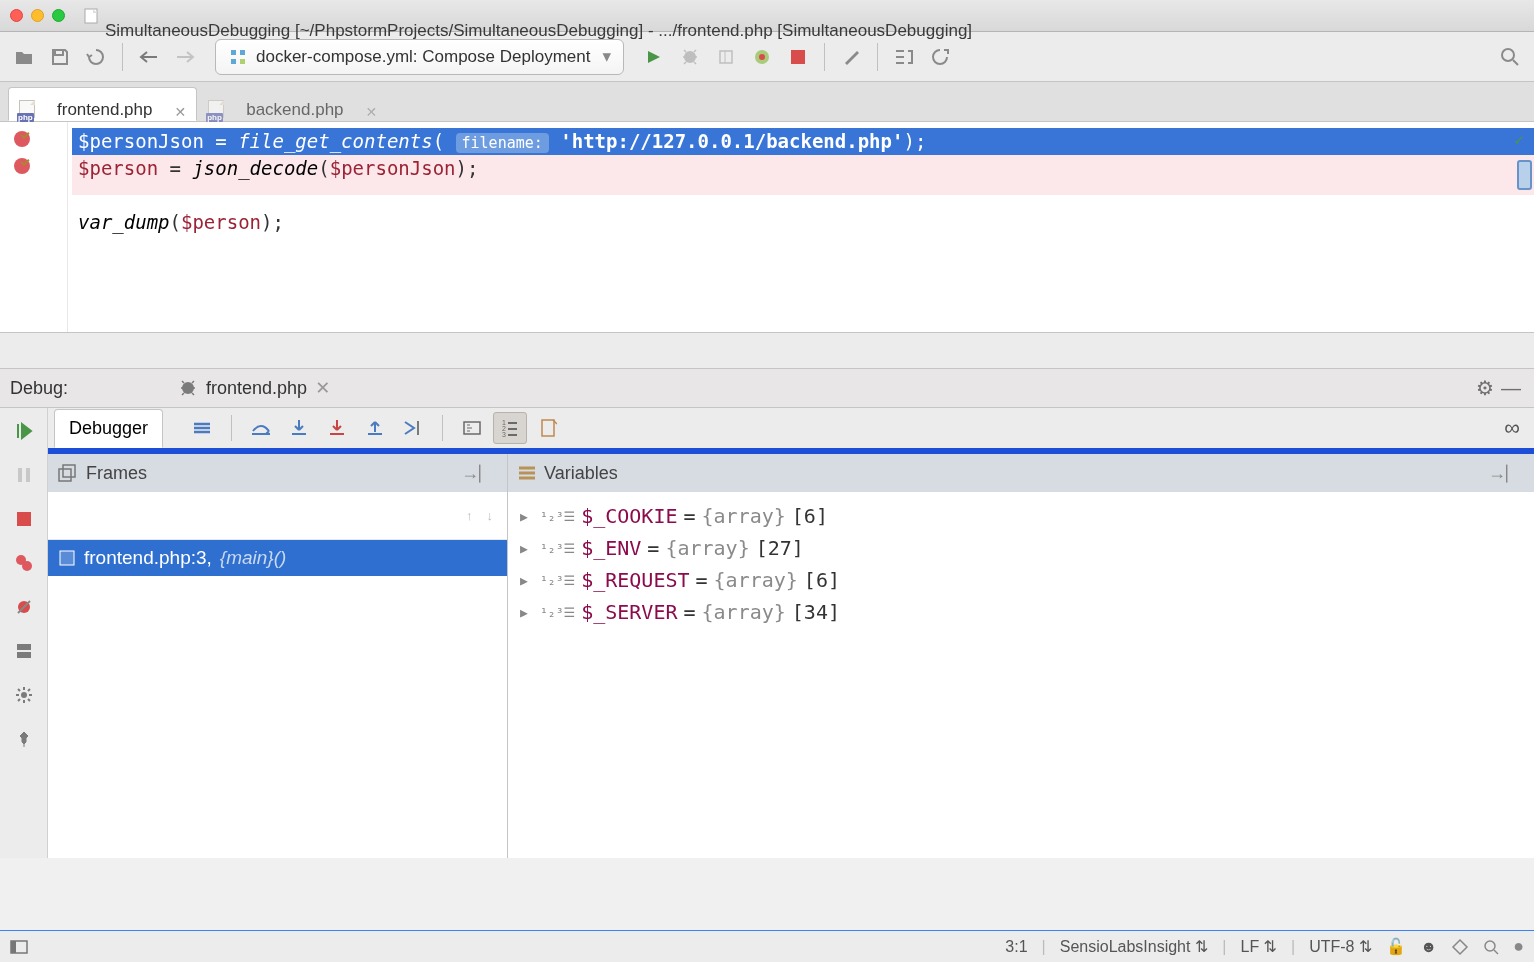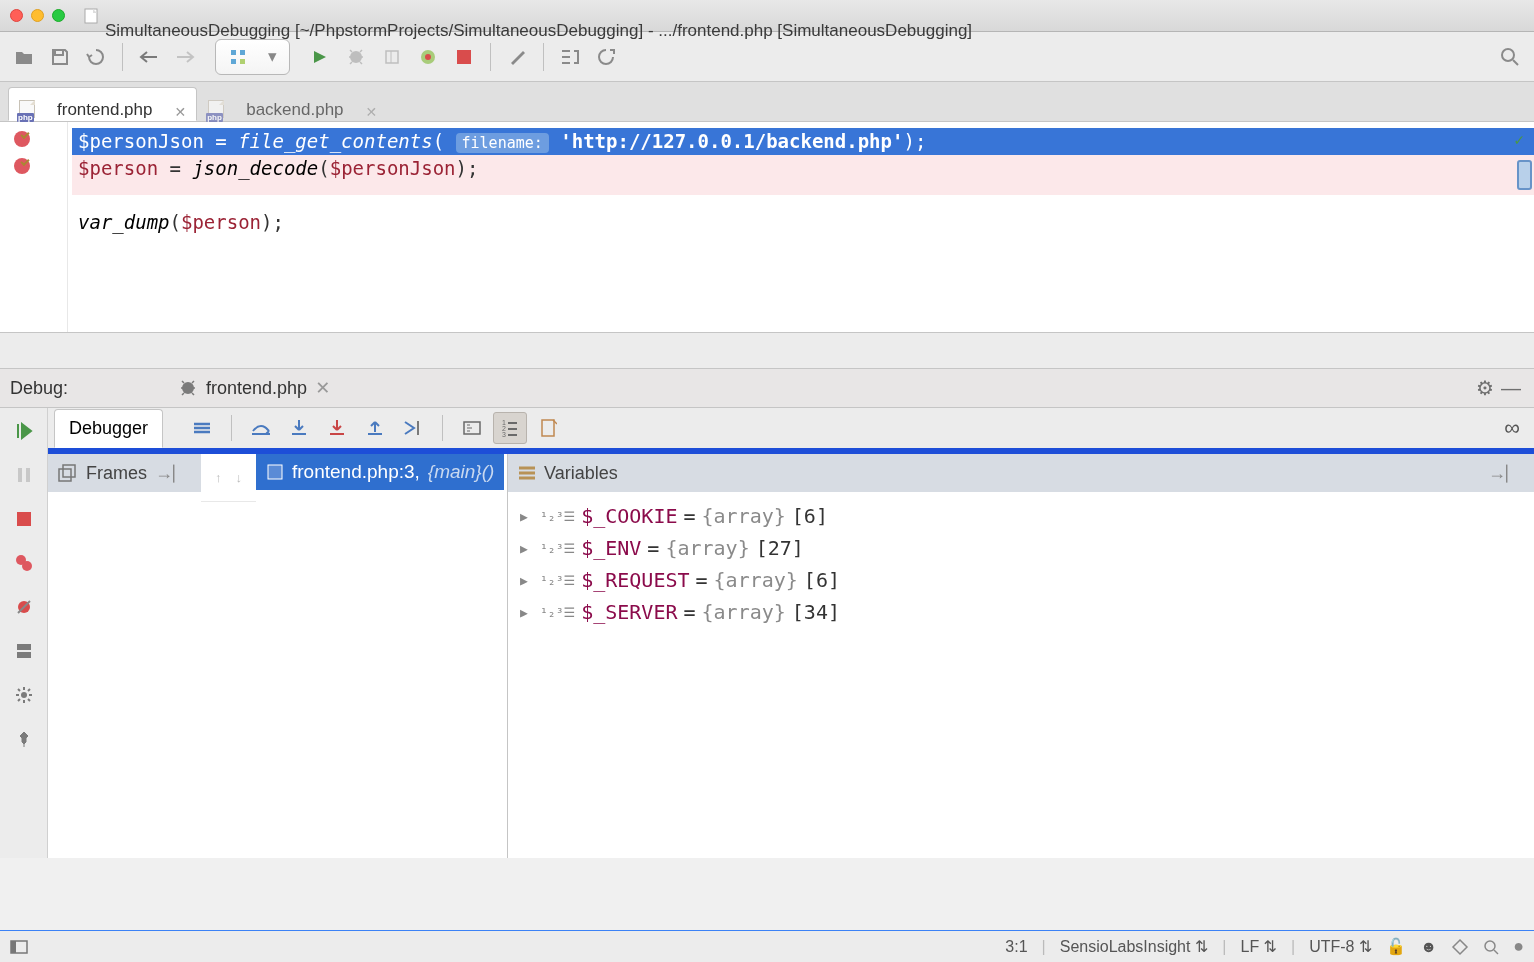--- a/index.html
+++ b/index.html
@@ -67,21 +67,21 @@
 .debug-tabs { height: 46px; background: #ececec; border-bottom: 6px solid #1d4ed8; display: flex; align-items: center; padding: 0 6px; gap: 4px; font-size: 18px; }
 .dtab { padding: 8px 14px; color: #777; }
 .dtab.active { background: #fff; border: 1px solid #c5c5c5; border-bottom: 1px solid #fff; border-radius: 4px 4px 0 0; color: #000; }
 .dbg-toolbar { display: flex; align-items: center; gap: 4px; margin-left: 18px; }
 .dbg-btn { width: 34px; height: 32px; display: flex; align-items: center; justify-content: center; color: #4a7abf; }
 .dbg-btn.active { background: #d8d4cf; border: 1px solid #b8b3ad; border-radius: 3px; }
 .dbg-sep { width: 1px; height: 26px; background: #c0c0c0; margin: 0 8px; }
 .inf-btn { color: #555; font-size: 22px; margin-left: auto; margin-right: 8px; }
 
 .panes { flex: 1; display: flex; }
-.frames-pane { width: 460px; border-right: 1px solid #c5c5c5; display: flex; flex-direction: row; }
+.frames-pane { width: 460px; border-right: 1px solid #c5c5c5; display: flex; flex-direction: column; }
 .pane-header { height: 38px; background: #d7dce3; display: flex; align-items: center; padding: 0 10px; font-size: 18px; color: #444; gap: 8px; }
 .pane-header .right-icon { margin-left: auto; color: #888; }
 .frames-toolbar { height: 48px; background: #fff; border-bottom: 1px solid #e8e8e8; display: flex; align-items: center; justify-content: flex-end; padding: 0 14px; gap: 14px; color: #bbb; }
 .frame-row { height: 36px; background: #2f6fcf; color: #fff; display: flex; align-items: center; padding: 0 10px; font-size: 19px; gap: 8px; }
 .frame-main { color: #c9d9f0; font-style: italic; }
 .vars-pane { flex: 1; display: flex; flex-direction: column; }
 .var-list { flex: 1; padding: 8px 0; font-family: Menlo, Monaco, monospace; font-size: 20px; }
 .var-row { display: flex; align-items: center; padding: 4px 12px; gap: 6px; }
 .tri { color: #888; font-size: 13px; width: 14px; }
 .aricon { color: #888; font-size: 13px; }
@@ -146,20 +146,21 @@
   <div class="tb-btn" style="opacity:.35">
       <svg width="20" height="14">
         <path d="M12 2 L18 7 L12 12 M18 7 L2 7" fill="none" stroke="#7a7a7a" stroke-width="2"></path>
       </svg>
     </div>
   <div class="run-config">
     <svg width="20" height="20">
         <path d="M3 8 L8 8 L8 3 L3 3 Z M12 8 L17 8 L17 3 L12 3 Z M3 17 L8 17 L8 12 L3 12 Z" fill="#5fa7d6"></path>
         <path d="M12 17 L17 17 L17 12 L12 12 Z" fill="#b0d070"></path>
       </svg>
+    <span>docker-compose.yml: Compose Deployment</span>
     <span class="dropdown-arrow">▾</span>
   </div>
   <div class="tb-btn">
       <svg width="16" height="16">
         <path d="M2 2 L14 8 L2 14 Z" fill="#4a9648"></path>
       </svg>
     </div>
   <div class="tb-btn" style="opacity:.45">
       <svg width="18" height="18">
         <circle cx="9" cy="9" r="6" fill="#888"></circle>

